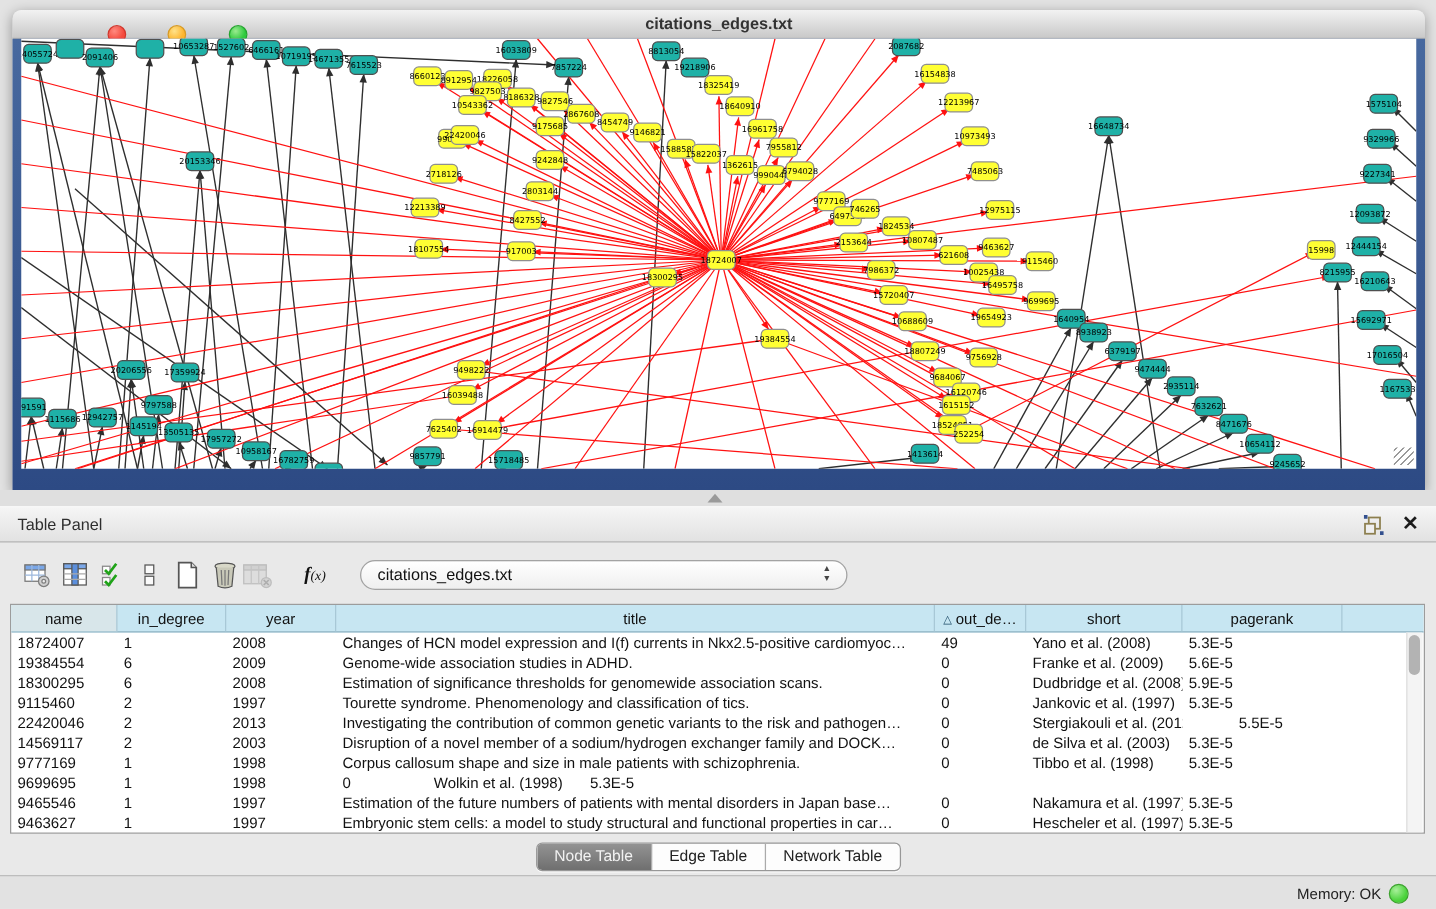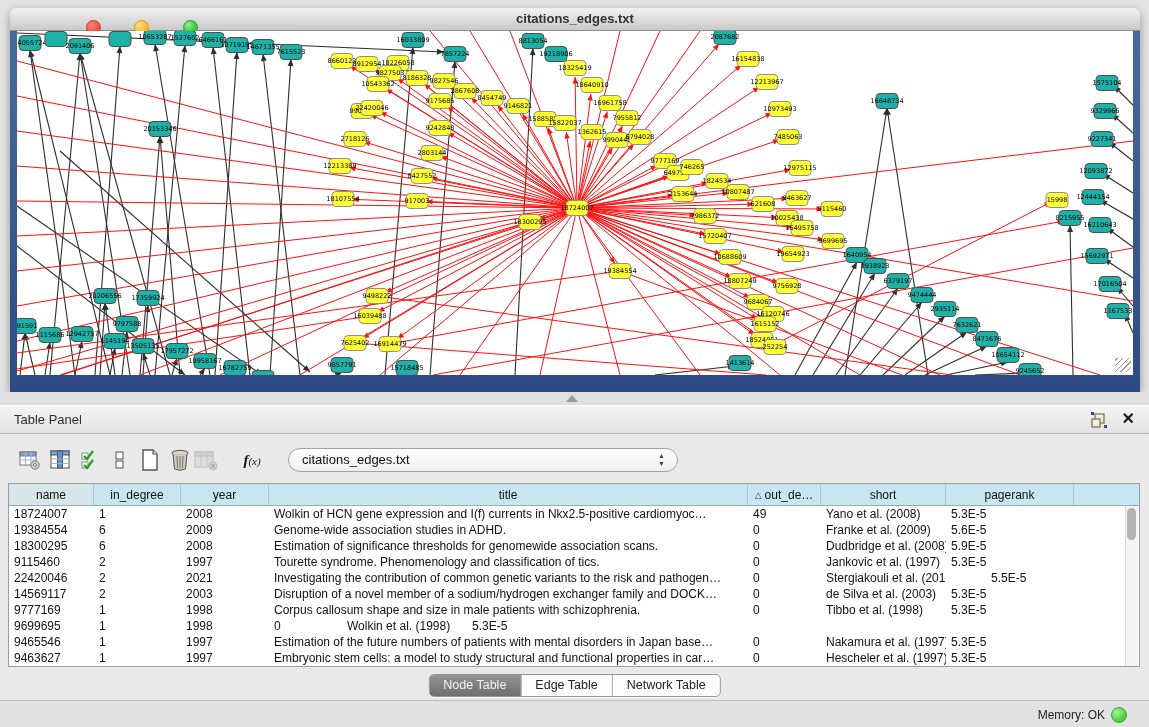--- a/index.html
+++ b/index.html
@@ -946,21 +946,21 @@
             </div>
             <div class="th" style="width: 128px;">
               <span>pagerank</span>
             </div>
           </div>
         <div id="tbody">
             <div class="trow">
               <div class="td" style="width: 85px;">18724007</div>
               <div class="td" style="width: 87px;">1</div>
               <div class="td" style="width: 88px;">2008</div>
-              <div class="td" style="width: 479px;">Wolkin of HCN gene expression and I(f) currents in Nkx2.5-positive cardiomyoc…</div>
+              <div class="td" style="width: 479px;">Changes of HCN model expression and I(f) currents in Nkx2.5-positive cardiomyoc…</div>
               <div class="td" style="width: 73px;">49</div>
               <div class="td" style="width: 125px;">Yano et al. (2008)</div>
               <div class="td" style="width: 128px;">5.3E-5</div>
             </div>
             <div class="trow">
               <div class="td" style="width: 85px;">19384554</div>
               <div class="td" style="width: 87px;">6</div>
               <div class="td" style="width: 88px;">2009</div>
               <div class="td" style="width: 479px;">Genome-wide association studies in ADHD.</div>
               <div class="td" style="width: 73px;">0</div>
@@ -981,21 +981,21 @@
               <div class="td" style="width: 87px;">2</div>
               <div class="td" style="width: 88px;">1997</div>
               <div class="td" style="width: 479px;">Tourette syndrome. Phenomenology and classification of tics.</div>
               <div class="td" style="width: 73px;">0</div>
               <div class="td" style="width: 125px;">Jankovic et al. (1997)</div>
               <div class="td" style="width: 128px;">5.3E-5</div>
             </div>
             <div class="trow">
               <div class="td" style="width: 85px;">22420046</div>
               <div class="td" style="width: 87px;">2</div>
-              <div class="td" style="width: 88px;">2021</div>
+              <div class="td" style="width: 88px;">2013</div>
               <div class="td" style="width: 479px;">Investigating the contribution of common genetic variants to the risk and pathogen…</div>
               <div class="td" style="width: 73px;">0</div>
               <div class="td" style="width: 125px;">Stergiakouli et al. (2012)</div>
               <div class="td" style="width: 128px; margin-left: 40px;">5.5E-5</div>
             </div>
             <div class="trow">
               <div class="td" style="width: 85px;">14569117</div>
               <div class="td" style="width: 87px;">2</div>
               <div class="td" style="width: 88px;">2003</div>
               <div class="td" style="width: 479px;">Disruption of a novel member of a sodium/hydrogen exchanger family and DOCK…</div>

